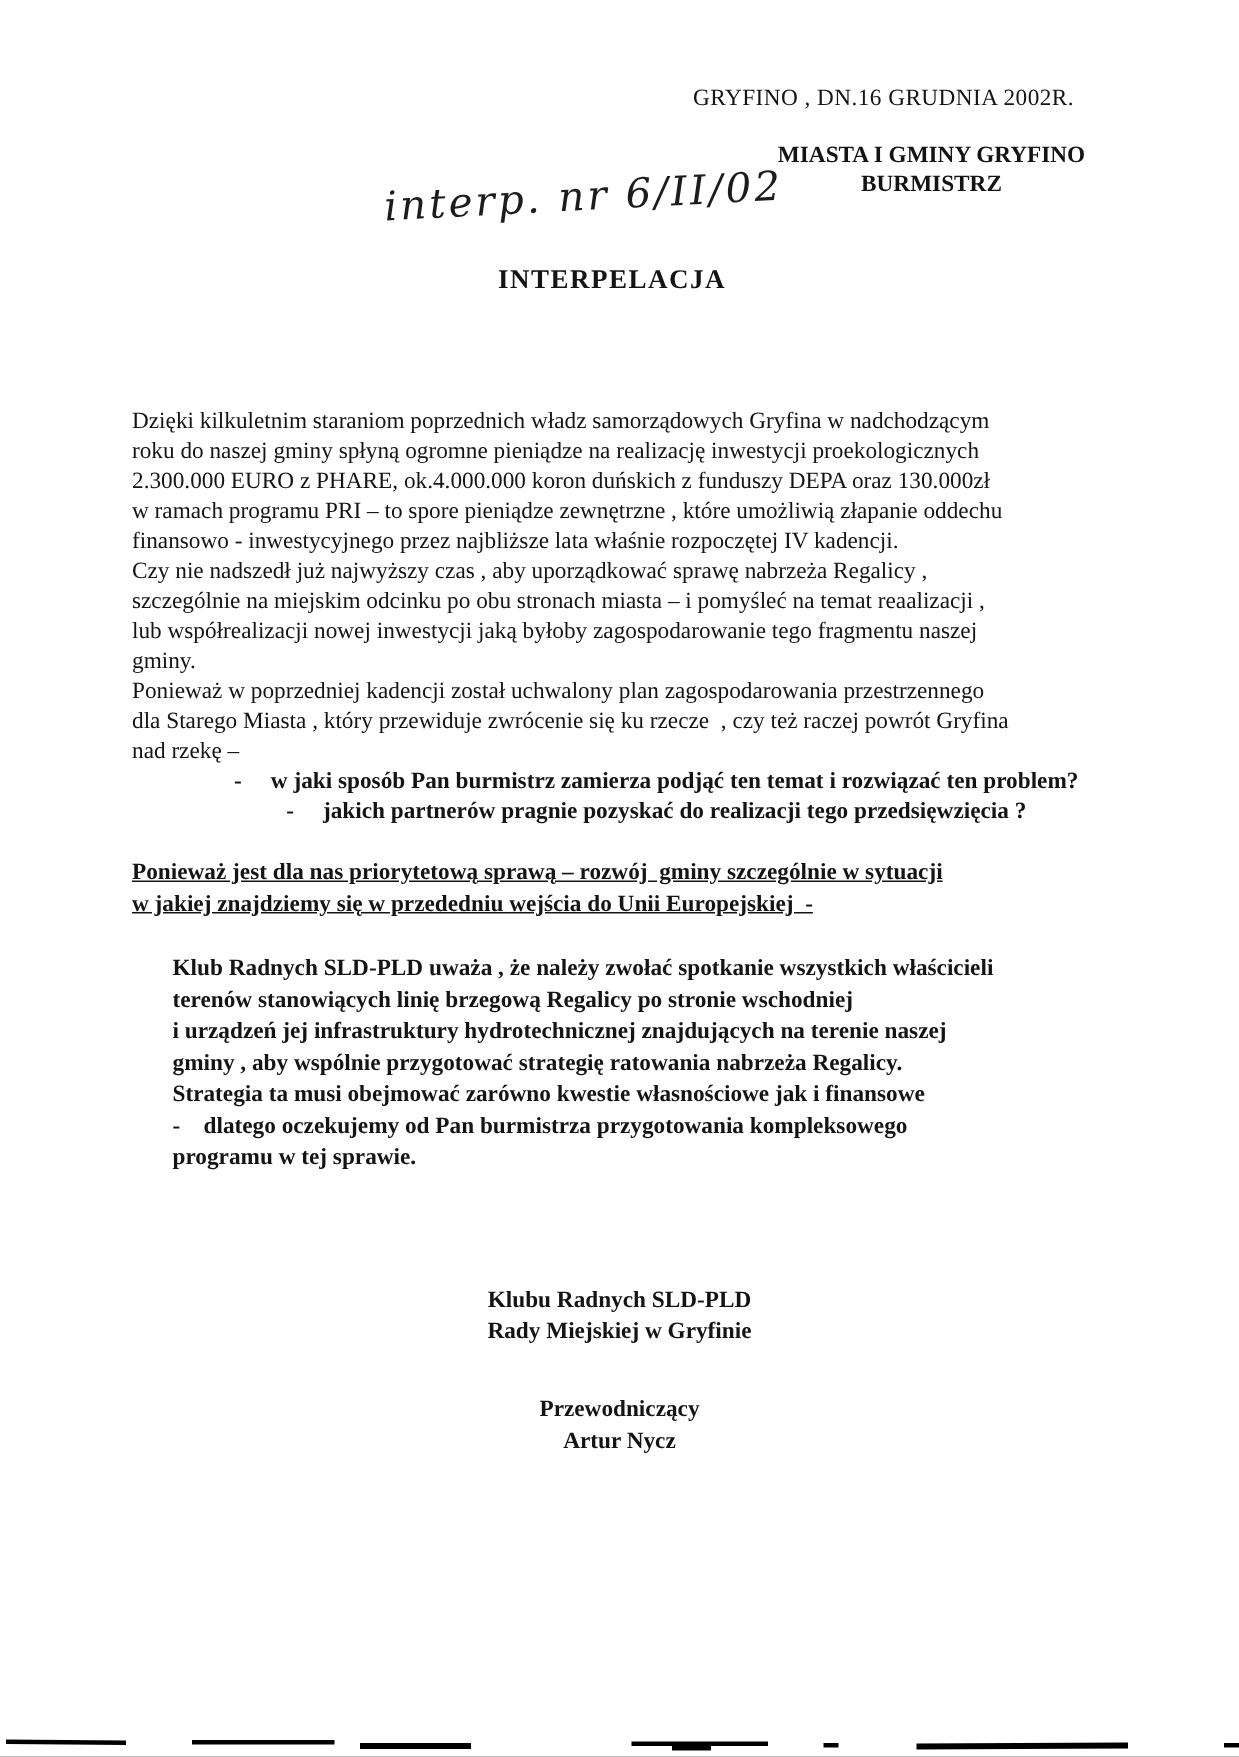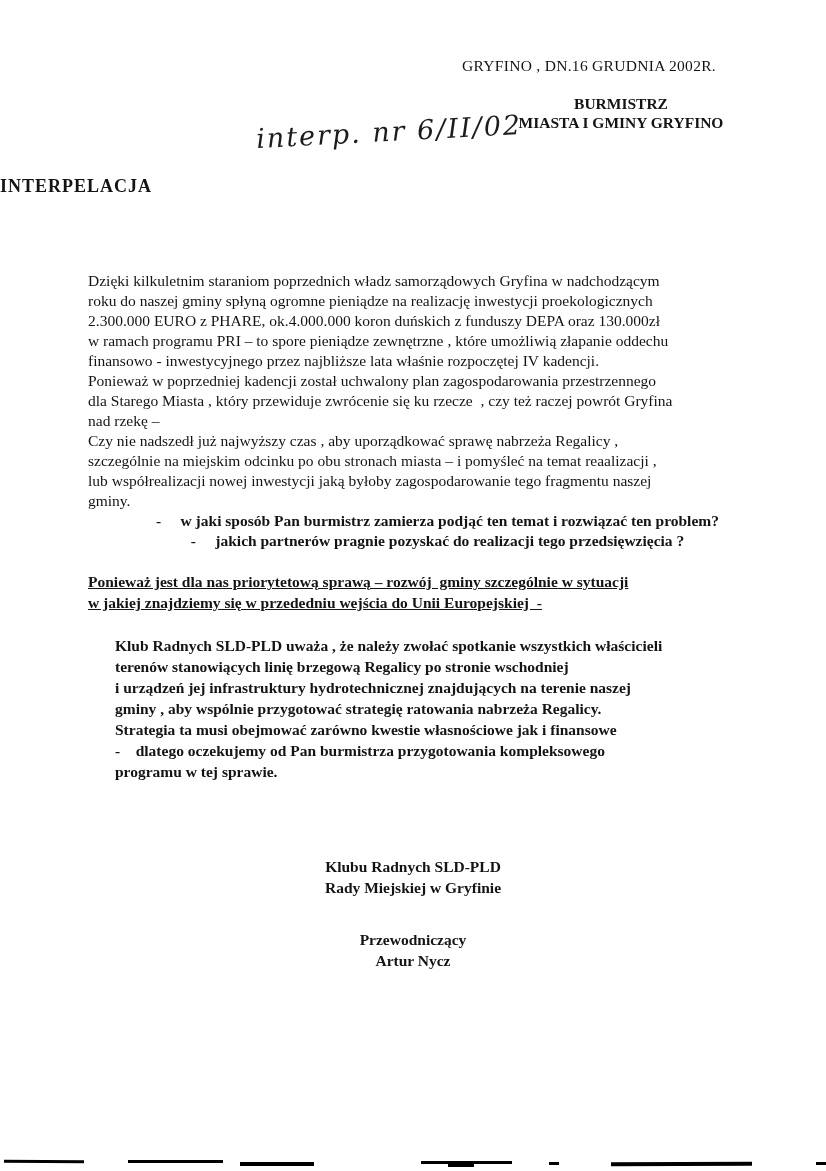--- a/index.html
+++ b/index.html
@@ -25,20 +25,22 @@
     position:absolute;top:116px;left:256px;
     font-family:"DejaVu Serif",serif;
     font-style:italic;
     font-size:27px;
     letter-spacing:2px;
     color:#1c1c1c;
     transform:rotate(-3deg);
   }
   .heading{
     position:absolute;top:176px;left:0;width:752px;
+    text-align:center;
+    padding-left:32px;
   }
   .doc-title{
     font-size:18px;font-weight:bold;letter-spacing:1px;
   }
   .doc-subtitle{
     font-size:14.5px;line-height:20px;margin-top:3px;letter-spacing:0.2px;
   }
   .body-col{
     position:absolute;top:271px;left:88px;width:672px;
     font-size:15.5px;line-height:20px;
@@ -83,43 +85,43 @@
   .a7{left:816px;top:1162px;width:10px;height:3px;}
 </style>
 </head>
 <body>
 
 <div class="page">
 
   <div class="date-line">GRYFINO , DN.16 GRUDNIA 2002R.</div>
 
   <div class="addressee">
+    <div>MIASTA I GMINY GRYFINO</div>
     <div>BURMISTRZ</div>
-    <div>MIASTA I GMINY GRYFINO</div>
   </div>
 
   <div class="handwriting">interp. nr 6/II/02</div>
 
   <div class="heading">
     <div class="doc-title">INTERPELACJA</div>
   </div>
 
   <div class="body-col">
     <p class="pre">Dzięki kilkuletnim staraniom poprzednich władz samorządowych Gryfina w nadchodzącym
 roku do naszej gminy spłyną ogromne pieniądze na realizację inwestycji proekologicznych
 2.300.000 EURO z PHARE, ok.4.000.000 koron duńskich z funduszy DEPA oraz 130.000zł
 w ramach programu PRI – to spore pieniądze zewnętrzne , które umożliwią złapanie oddechu
 finansowo - inwestycyjnego przez najbliższe lata właśnie rozpoczętej IV kadencji.</p>
-    <p class="pre">Ponieważ w poprzedniej kadencji został uchwalony plan zagospodarowania przestrzennego
-dla Starego Miasta , który przewiduje zwrócenie się ku rzecze  , czy też raczej powrót Gryfina
-nad rzekę –</p>
     <p class="pre">Czy nie nadszedł już najwyższy czas , aby uporządkować sprawę nabrzeża Regalicy ,
 szczególnie na miejskim odcinku po obu stronach miasta – i pomyśleć na temat reaalizacji ,
 lub współrealizacji nowej inwestycji jaką byłoby zagospodarowanie tego fragmentu naszej
 gminy.</p>
+    <p class="pre">Ponieważ w poprzedniej kadencji został uchwalony plan zagospodarowania przestrzennego
+dla Starego Miasta , który przewiduje zwrócenie się ku rzecze  , czy też raczej powrót Gryfina
+nad rzekę –</p>
     <div class="questions pre">-     w jaki sposób Pan burmistrz zamierza podjąć ten temat i rozwiązać ten problem?
 -     jakich partnerów pragnie pozyskać do realizacji tego przedsięwzięcia ?</div>
     <div class="priority pre">Ponieważ jest dla nas priorytetową sprawą – rozwój  gminy szczególnie w sytuacji
 w jakiej znajdziemy się w przededniu wejścia do Unii Europejskiej  -</div>
     <div class="club pre">Klub Radnych SLD-PLD uważa , że należy zwołać spotkanie wszystkich właścicieli
 terenów stanowiących linię brzegową Regalicy po stronie wschodniej
 i urządzeń jej infrastruktury hydrotechnicznej znajdujących na terenie naszej
 gminy , aby wspólnie przygotować strategię ratowania nabrzeża Regalicy.
 Strategia ta musi obejmować zarówno kwestie własnościowe jak i finansowe
 -    dlatego oczekujemy od Pan burmistrza przygotowania kompleksowego

